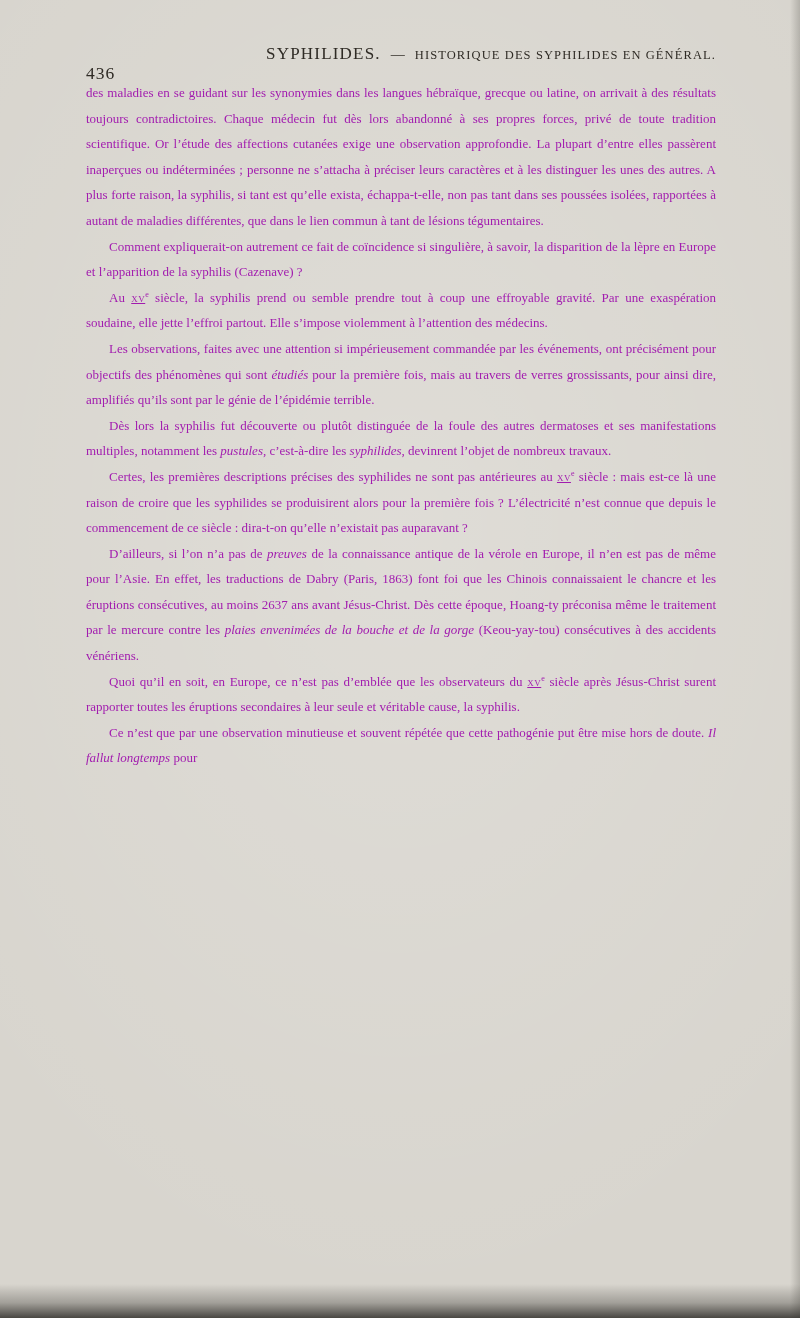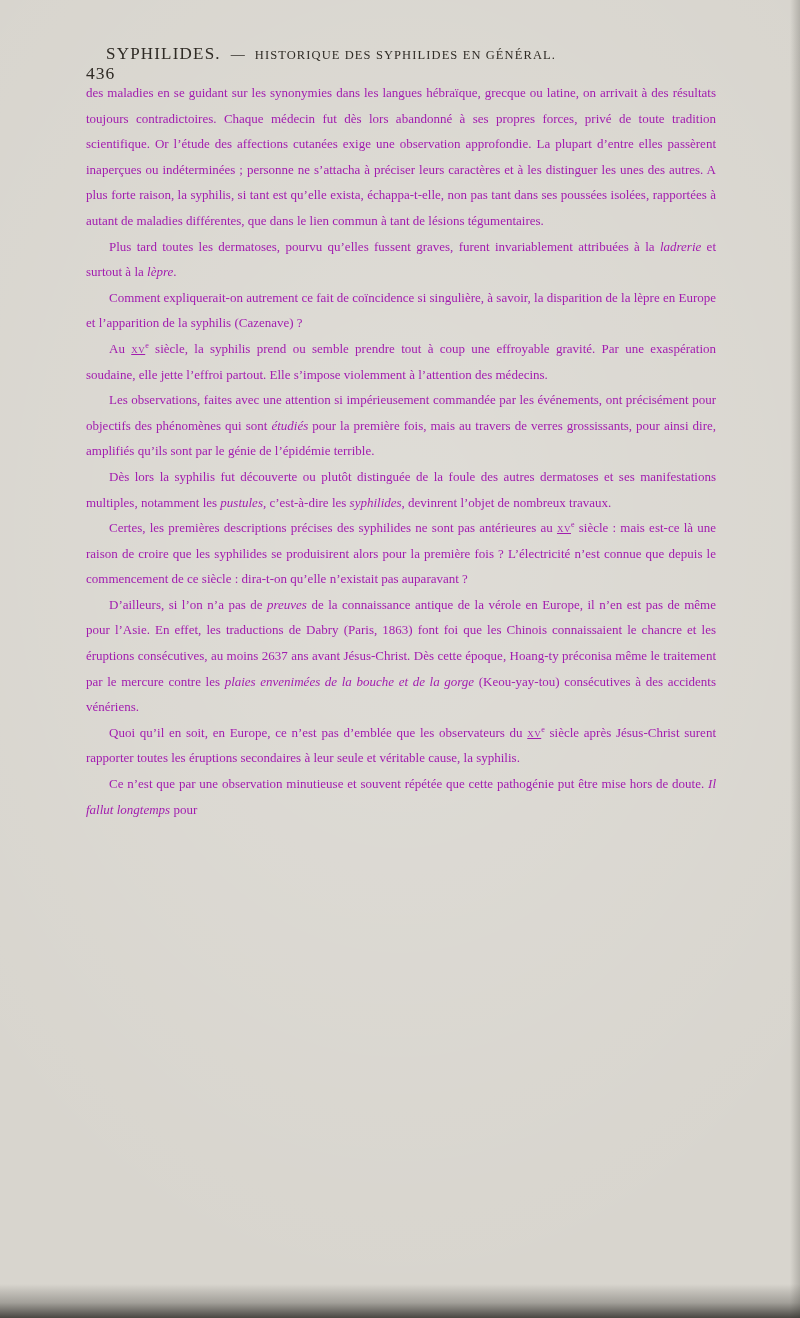--- a/index.html
+++ b/index.html
@@ -45,21 +45,21 @@
   }
   .page-number {
     position: absolute;
     left: 0;
     top: 19px;
     font-size: 17.5px;
     letter-spacing: 1px;
     color: #2f2b25;
   }
   .header-title-group {
-    text-align: left;
+    text-align: right;
     padding-left: 20px;
     color: #2f2b25;
   }
   .header-title-main {
     font-size: 17px;
     letter-spacing: 1.2px;
   }
   .header-separator {
     font-size: 14px;
     padding: 0 6px;
@@ -98,21 +98,20 @@
     <span class="page-number">436</span>
     <div class="header-title-group">
       <span class="header-title-main">SYPHILIDES.</span>
       <span class="header-separator">—</span>
       <span class="header-title-sub">HISTORIQUE DES SYPHILIDES EN GÉNÉRAL.</span>
     </div>
   </div>
 
   <div class="page-body" id="body-text">
       <p><span>des maladies en se guidant sur les synonymies dans les langues hébraïque, grecque ou latine, on arrivait à des résultats toujours contradictoires. Chaque médecin fut dès lors abandonné à ses propres forces, privé de toute tradition scientifique. Or l’étude des affections cutanées exige une observation approfondie. La plupart d’entre elles passèrent inaperçues ou indéterminées ; personne ne s’attacha à préciser leurs caractères et à les distinguer les unes des autres. A plus forte raison, la syphilis, si tant est qu’elle exista, échappa-t-elle, non pas tant dans ses poussées isolées, rapportées à autant de maladies différentes, que dans le lien commun à tant de lésions tégumentaires.</span></p>
-      <p class="indent"><span>Plus tard toutes les dermatoses, pourvu qu’elles fussent graves, furent invariablement attribuées à la </span><i>ladrerie</i><span> et surtout à la </span><i>lèpre</i><span>.</span></p>
       <p class="indent"><span>Comment expliquerait-on autrement ce fait de coïncidence si singulière, à savoir, la disparition de la lèpre en Europe et l’apparition de la syphilis (Cazenave) ?</span></p>
       <p class="indent"><span>Au </span><span class="sc">xv</span><sup>e</sup><span> siècle, la syphilis prend ou semble prendre tout à coup une effroyable gravité. Par une exaspération soudaine, elle jette l’effroi partout. Elle s’impose violemment à l’attention des médecins.</span></p>
       <p class="indent"><span>Les observations, faites avec une attention si impérieusement commandée par les événements, ont précisément pour objectifs des phénomènes qui sont </span><i>étudiés</i><span> pour la première fois, mais au travers de verres grossissants, pour ainsi dire, amplifiés qu’ils sont par le génie de l’épidémie terrible.</span></p>
       <p class="indent"><span>Dès lors la syphilis fut découverte ou plutôt distinguée de la foule des autres dermatoses et ses manifestations multiples, notamment les </span><i>pustules</i><span>, c’est-à-dire les </span><i>syphilides</i><span>, devinrent l’objet de nombreux travaux.</span></p>
       <p class="indent"><span>Certes, les premières descriptions précises des syphilides ne sont pas antérieures au </span><span class="sc">xv</span><sup>e</sup><span> siècle : mais est-ce là une raison de croire que les syphilides se produisirent alors pour la première fois ? L’électricité n’est connue que depuis le commencement de ce siècle : dira-t-on qu’elle n’existait pas auparavant ?</span></p>
       <p class="indent"><span>D’ailleurs, si l’on n’a pas de </span><i>preuves</i><span> de la connaissance antique de la vérole en Europe, il n’en est pas de même pour l’Asie. En effet, les traductions de Dabry (Paris, 1863) font foi que les Chinois connaissaient le chancre et les éruptions consécutives, au moins 2637 ans avant Jésus-Christ. Dès cette époque, Hoang-ty préconisa même le traitement par le mercure contre les </span><i>plaies envenimées de la bouche et de la gorge</i><span> (Keou-yay-tou) consécutives à des accidents vénériens.</span></p>
       <p class="indent"><span>Quoi qu’il en soit, en Europe, ce n’est pas d’emblée que les observateurs du </span><span class="sc">xv</span><sup>e</sup><span> siècle après Jésus-Christ surent rapporter toutes les érup­tions secondaires à leur seule et véritable cause, la syphilis.</span></p>
       <p class="indent"><span>Ce n’est que par une observation minutieuse et souvent répétée que cette pathogénie put être mise hors de doute. </span><i>Il fallut longtemps</i><span> pour</span></p>
     </div>
 

